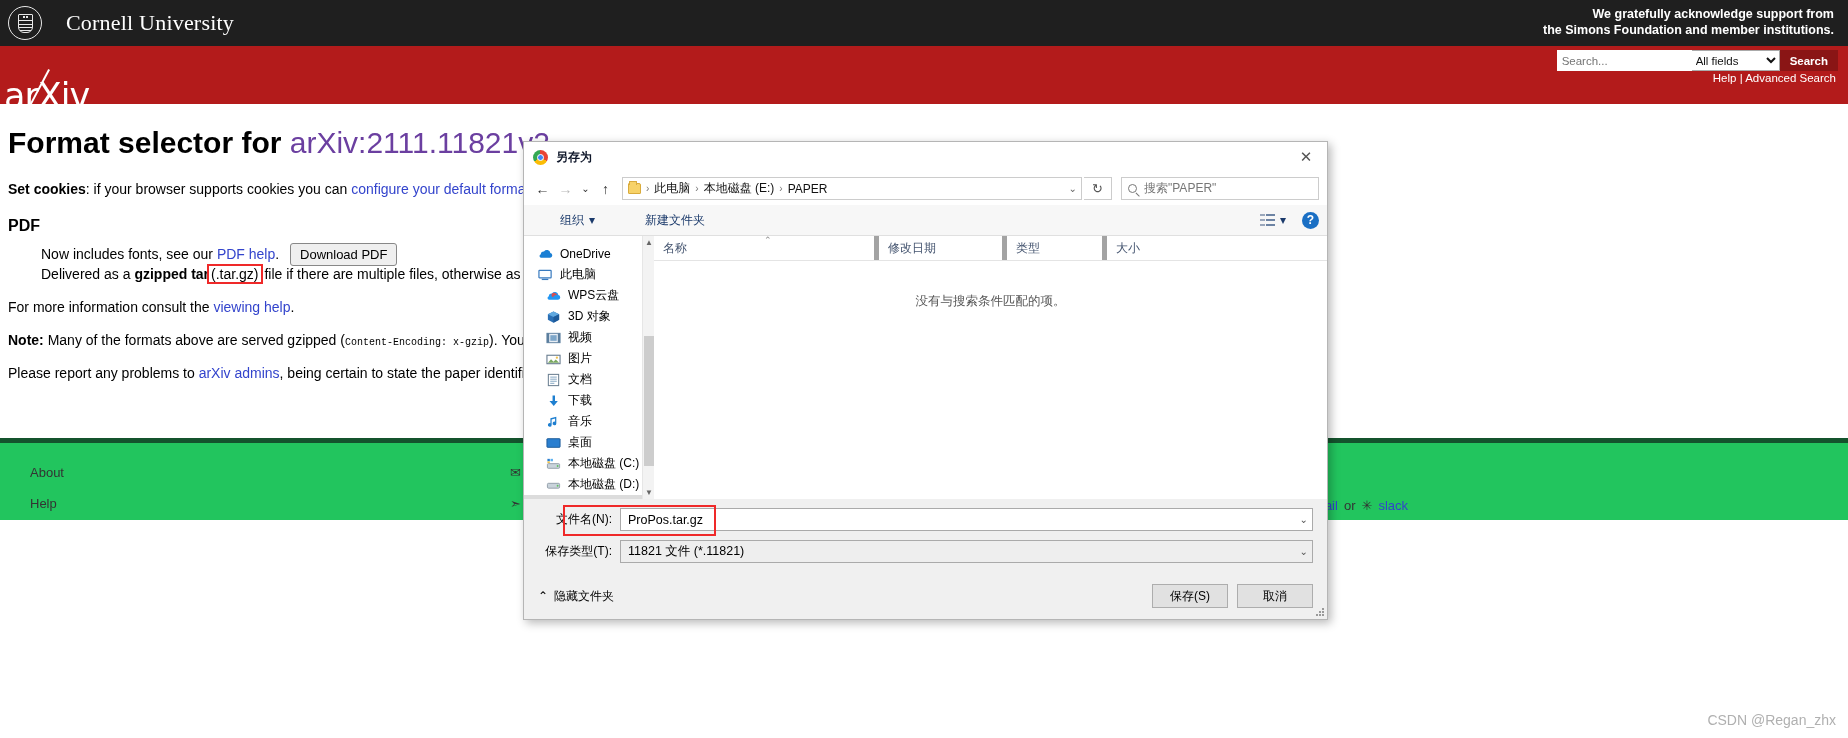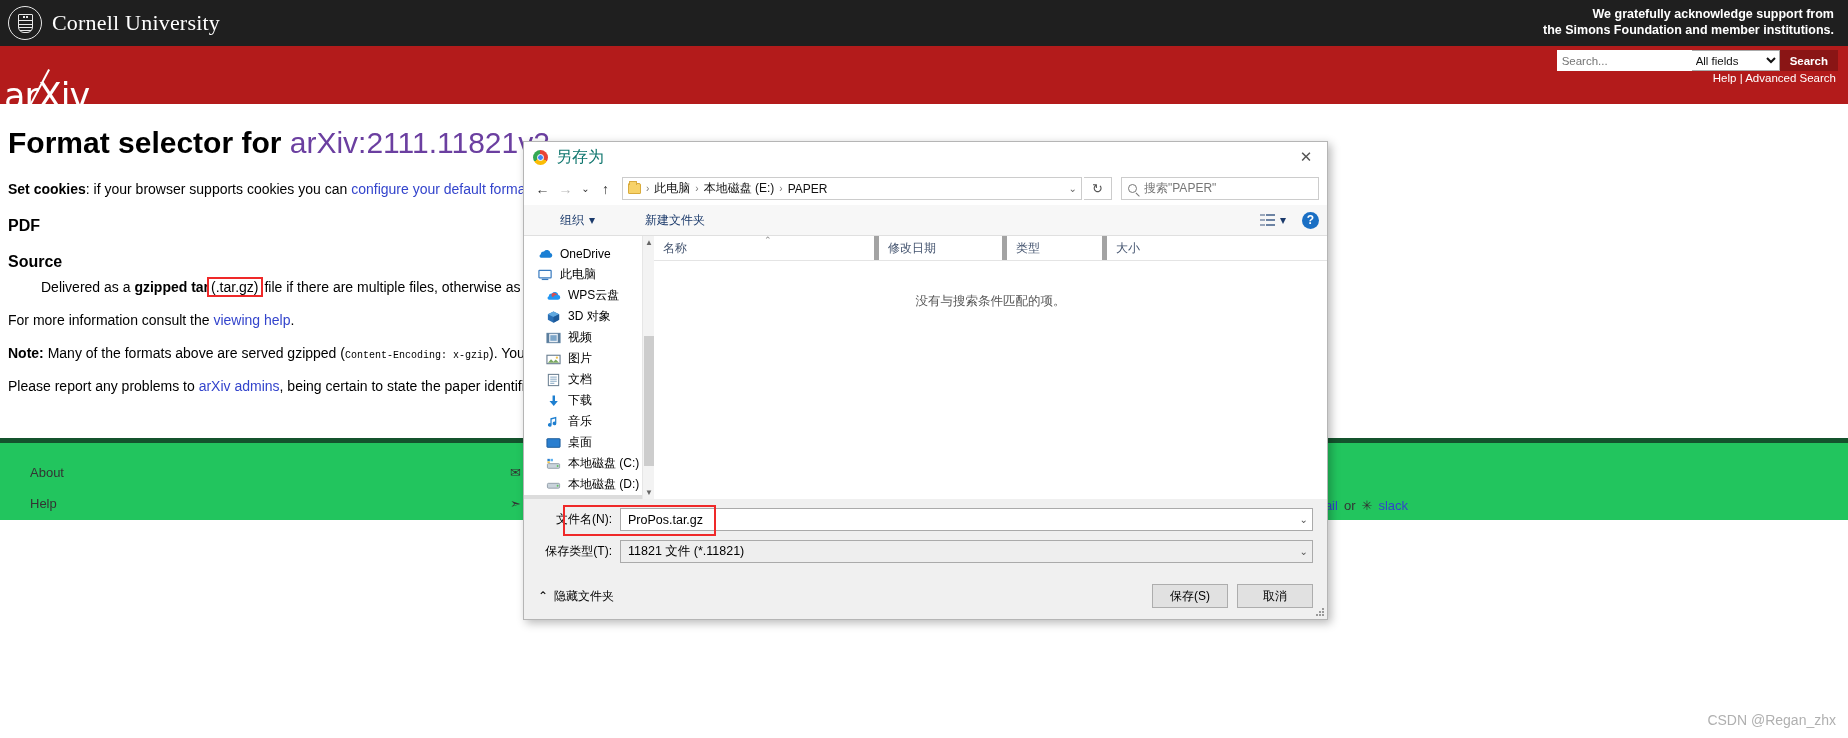--- a/index.html
+++ b/index.html
@@ -15,21 +15,21 @@
 
   
   .cornell-bar {
     height: 46px;
     background: #1f1f1f;
     position: relative;
     display: flex;
     align-items: center;
     padding-left: 8px;
   }
-  .cornell-logo { display: flex; align-items: center; gap: 10px; }
+  .cornell-logo { display: flex; align-items: center; gap: 24px; }
   .cornell-seal {
     width: 34px; height: 34px; border-radius: 50%;
     border: 1.6px solid #e8e8e8;
     display: flex; align-items: center; justify-content: center;
     position: relative;
   }
   .cornell-seal .shield {
     width: 15px; height: 19px;
     border: 1.2px solid #e8e8e8;
     border-radius: 1px 1px 6px 6px;
@@ -229,21 +229,21 @@
     flex: none;
   }
   .chrome-icon::after {
     content: "";
     position: absolute; left: 4px; top: 4px;
     width: 7px; height: 7px; border-radius: 50%;
     background: #4285f4;
     border: 1.4px solid #fff;
     box-sizing: border-box;
   }
-  .dlg-title-text { font-size: 16px; color: #0f766e; }
+  .dlg-title-text { font-size: 12px; color: #0f172a; font-weight: bold; }
   .dlg-close {
     position: absolute; right: 4px; top: 0;
     width: 34px; height: 30px;
     display: flex; align-items: center; justify-content: center;
     font-size: 15px; color: #555; cursor: pointer;
   }
 
   .dlg-nav {
     height: 33px;
     background: #ffffff;
@@ -533,22 +533,25 @@
 <div class="content">
   <h1 class="page-title">
     <span>Format selector for </span><span class="arxiv-id">arXiv:2111.11821v2</span>
   </h1>
 
   <p class="para">
     <b>Set cookies</b><span>: if your browser supports cookies you can </span><a href="#">configure your default format</a><span>.</span>
   </p>
 
   <h2 class="sec">PDF</h2>
-
-  <h2 class="sec">Source</h2>
+  <div class="indent">
+    <span>Now includes fonts, see our </span><a href="#" class="link">PDF help</a><span>.</span>
+    <span class="dl-btn">Download PDF</span>
+  </div>
+
   <div class="indent">
     <span>Delivered as a </span><b>gzipped tar</b><span class="redbox">(.tar.gz)</span><span> file if there are multiple files, otherwise as a PDF file, o</span>
   </div>
 
   <p class="para" style="margin-top:16px">
     <span>For more information consult the </span><a href="#">viewing help</a><span>.</span>
   </p>
 
   <p class="para">
     <b>Note:</b><span> Many of the formats above are served gzipped (</span><span class="mono">Content-Encoding: x-gzip</span><span>). Your browser ma</span>

